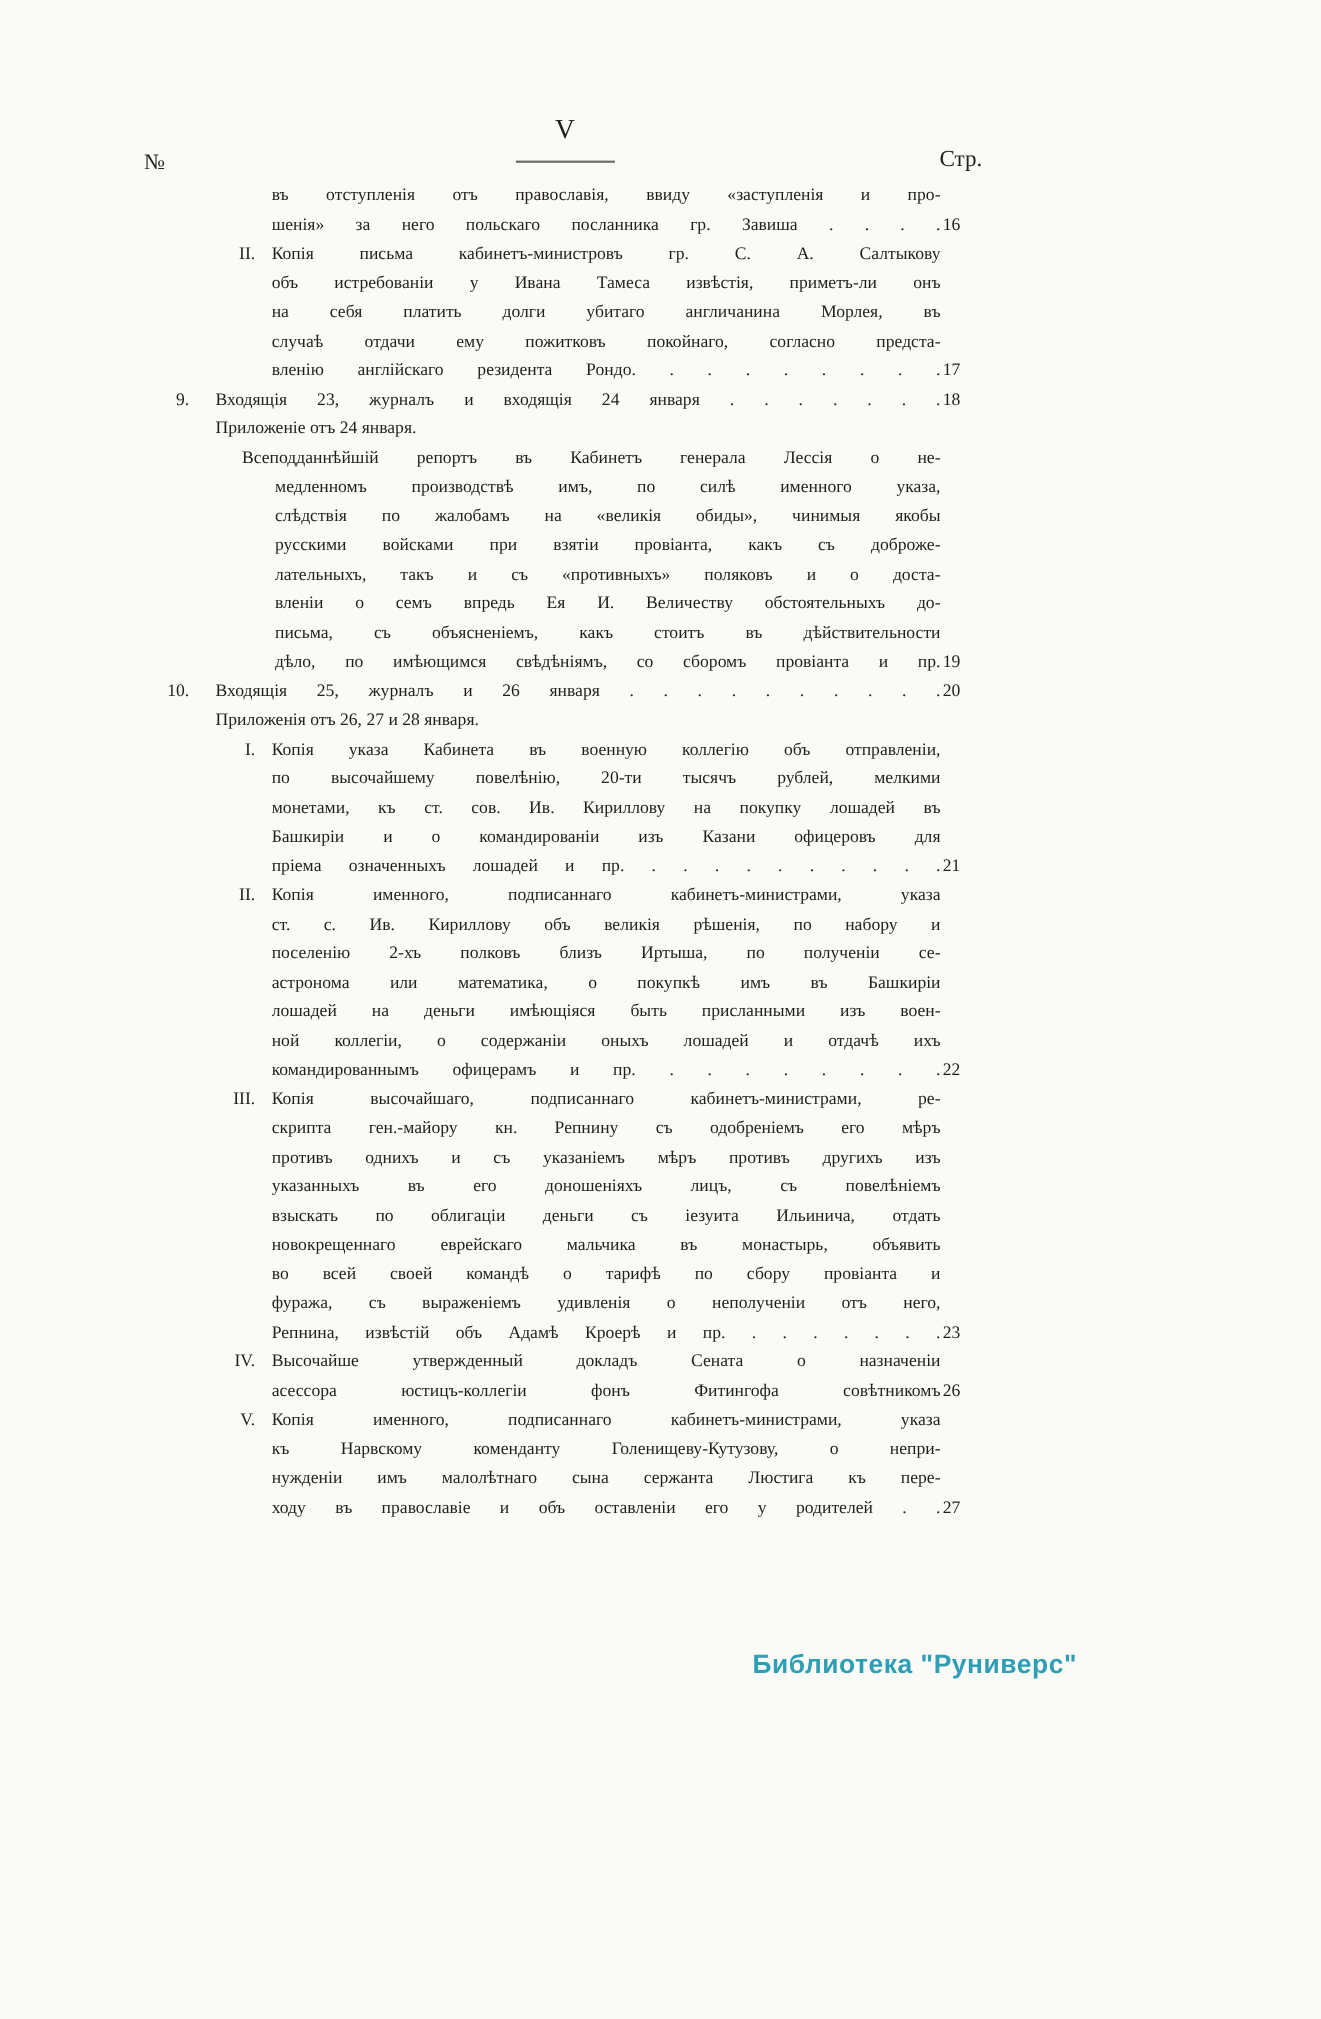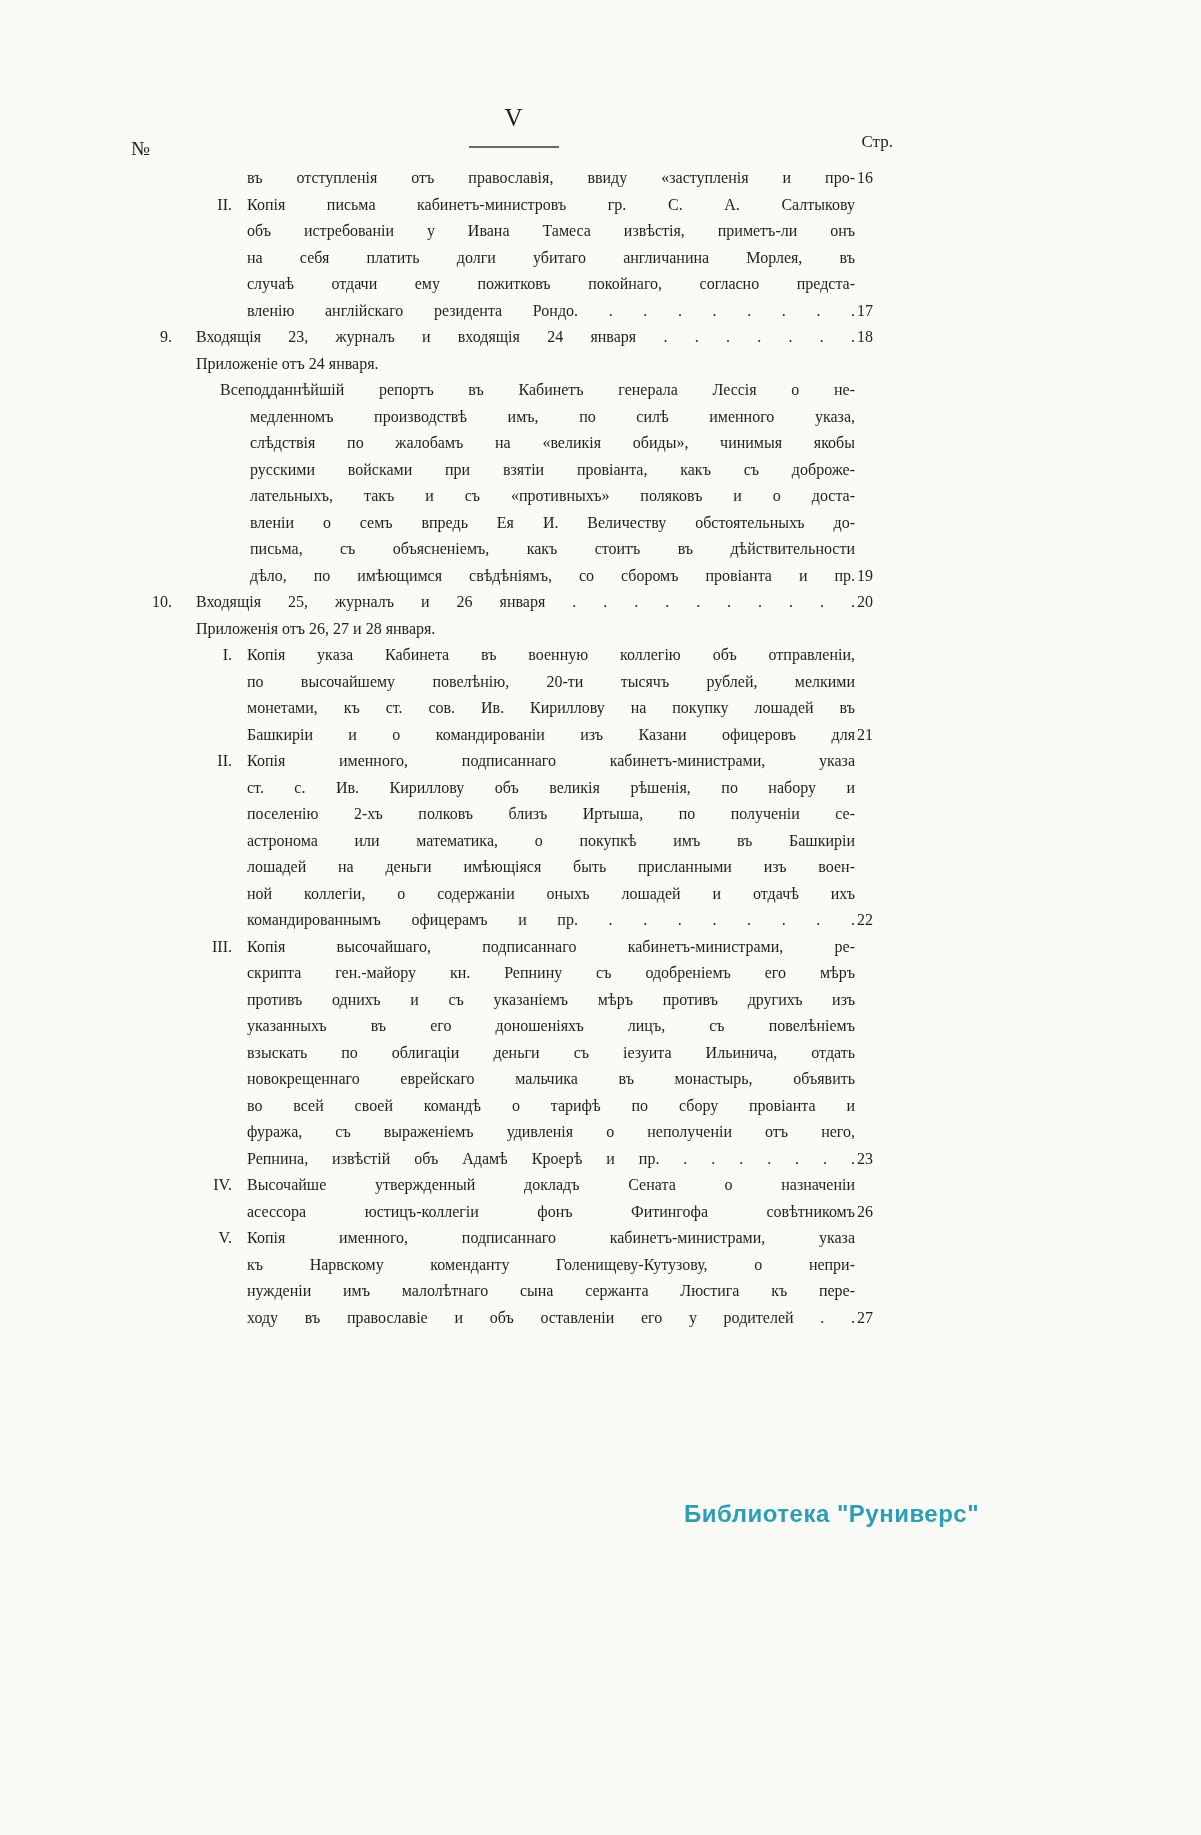--- a/index.html
+++ b/index.html
@@ -20,21 +20,21 @@
     text-align: center; font-size: 25px; letter-spacing: 1px;
   }
   .header-rule { position: absolute; left: 135px; top: 146px; width: 758px; }
   .header-rule > div { margin: 0 auto; width: 90px; border-top: 2px solid #6e6963; }
 
   .no-label {
     position: absolute; left: 131px; top: 137px; font-size: 20px;
   }
   .str-label {
     position: absolute; left: 135px; top: 132px; width: 758px;
-    text-align: right; font-size: 17px;
+    text-align: right; font-size: 21px;
   }
 
   .toc {
     position: absolute; left: 135px; top: 165px; width: 758px;
     font-size: 16px; line-height: 26.5px;
   }
   .entry { position: relative; padding-right: 38px; }
   .label { position: absolute; left: 0; top: 0; text-align: right; }
   .t-roman  .label { width: 97px; }
   .t-arabic .label { width: 37px; }
@@ -64,20 +64,21 @@
     </div>
 
   <div class="no-label">№</div>
   <div class="str-label">Стр.</div>
 
   <div class="toc">
       <div class="entry t-cont">
 
     <div class="body">
           <div class="line">въ отступленія отъ православія, ввиду «заступленія и про-</div>
+          <div class="line">шенія» за него польскаго посланника гр. Завиша . . . .</div>
         </div>
     <span class="pagenum">16</span>
   </div>
       <div class="entry t-roman">
     <span class="label">II.</span>
     <div class="body">
           <div class="line">Копія письма кабинетъ-министровъ гр. С. А. Салтыкову</div>
           <div class="line">объ истребованіи у Ивана Тамеса извѣстія, приметъ-ли онъ</div>
           <div class="line">на себя платить долги убитаго англичанина Морлея, въ</div>
           <div class="line">случаѣ отдачи ему пожитковъ покойнаго, согласно предста-</div>
@@ -127,20 +128,21 @@
         </div>
 
   </div>
       <div class="entry t-roman">
     <span class="label">I.</span>
     <div class="body">
           <div class="line">Копія указа Кабинета въ военную коллегію объ отправленіи,</div>
           <div class="line">по высочайшему повелѣнію, 20-ти тысячъ рублей, мелкими</div>
           <div class="line">монетами, къ ст. сов. Ив. Кириллову на покупку лошадей въ</div>
           <div class="line">Башкиріи и о командированіи изъ Казани офицеровъ для</div>
+          <div class="line">пріема означенныхъ лошадей и пр. . . . . . . . . . .</div>
         </div>
     <span class="pagenum">21</span>
   </div>
       <div class="entry t-roman">
     <span class="label">II.</span>
     <div class="body">
           <div class="line">Копія именного, подписаннаго кабинетъ-министрами, указа</div>
           <div class="line">ст. с. Ив. Кириллову объ великія рѣшенія, по набору и</div>
           <div class="line">поселенію 2-хъ полковъ близъ Иртыша, по полученіи се-</div>
           <div class="line">астронома или математика, о покупкѣ имъ въ Башкиріи</div>

